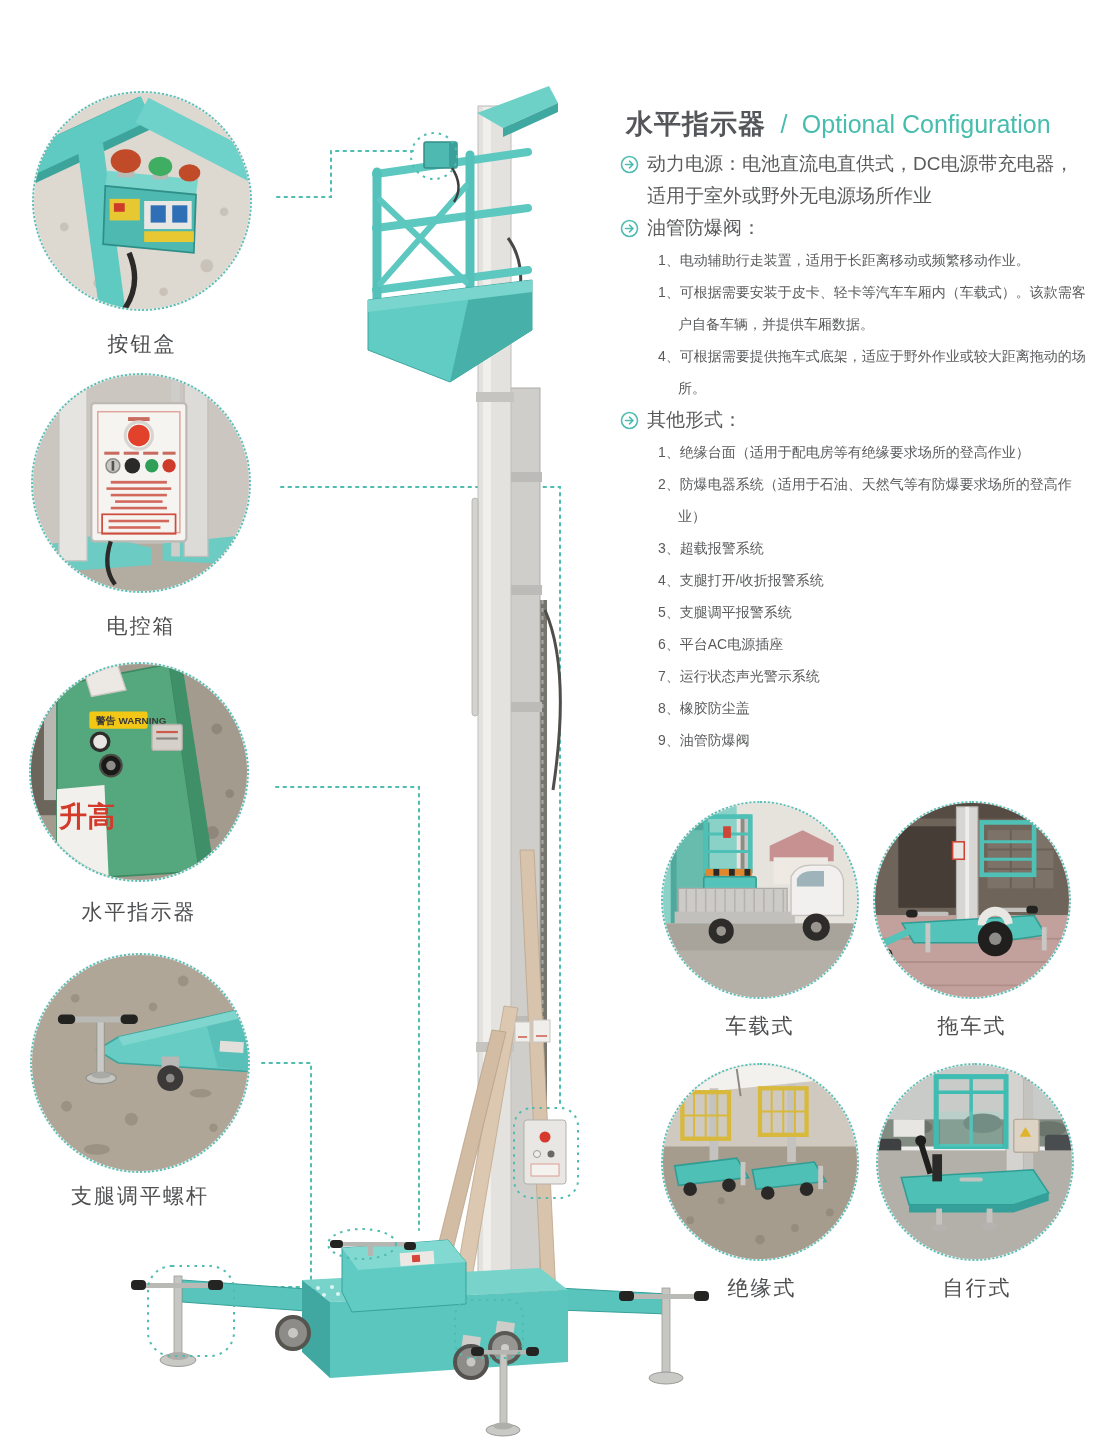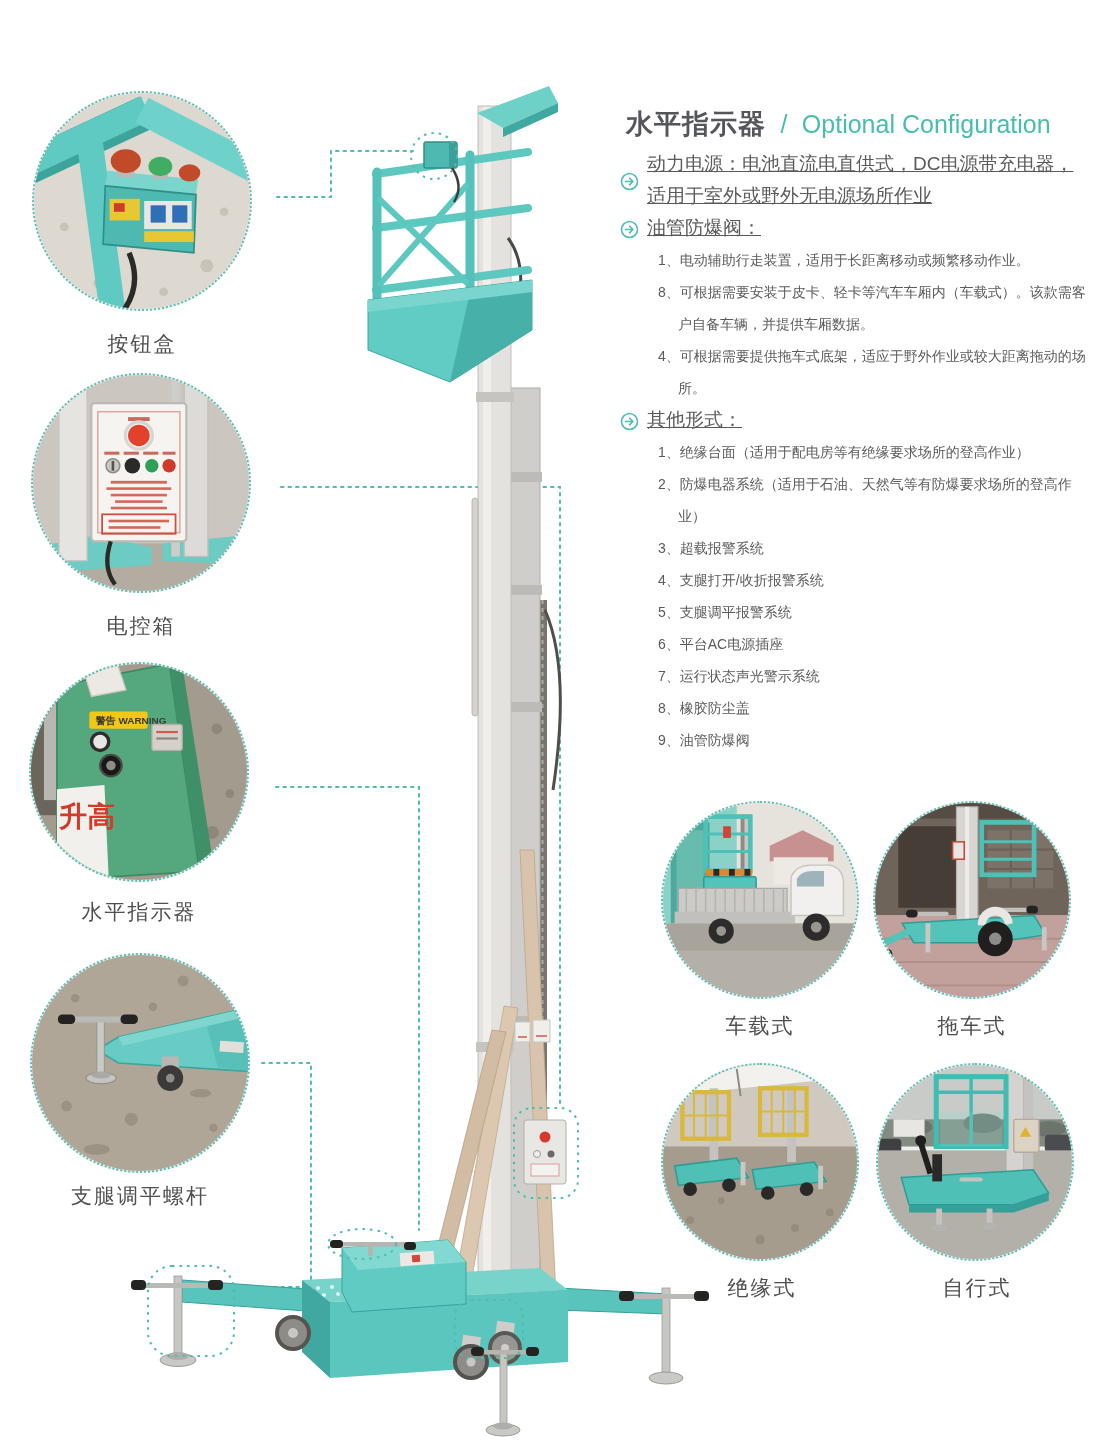--- a/index.html
+++ b/index.html
@@ -19,21 +19,21 @@
     position:absolute;text-align:center;font-size:21px;letter-spacing:2px;
     color:#4e4f51;white-space:nowrap;transform:translateX(-50%);
   }
   
   .title-row{position:absolute;left:626px;top:106px;white-space:nowrap;}
   .title-zh{font-size:27px;font-weight:bold;color:#55565a;letter-spacing:1px;}
   .title-sep{font-size:25px;color:#47bdad;margin:0 10px;}
   .title-en{font-size:25px;color:#47bdad;}
   .opt-list{position:absolute;left:620px;top:148px;width:472px;}
   .opt-group{margin:0;}
-  .opt-bullet{display:flex;align-items:center;text-decoration:underline;}
+  .opt-bullet{display:flex;align-items:flex-start;}
   .opt-bullet .bullet-icon{flex:0 0 19px;margin-top:7px;margin-right:8px;}
   .opt-bullet .bullet-text{font-size:19px;line-height:32px;color:#5a5b5d;}
   .opt-items{margin:0;padding:0 0 0 38px;list-style:none;}
   .opt-items li{
     font-size:14px;line-height:32px;color:#5a5b5d;
     text-indent:-20px;padding-left:20px;
   }
 </style>
 </head>
 <body>
@@ -341,21 +341,21 @@
       <span class="bullet-icon">
         <svg width="19" height="19" viewBox="0 0 19 19">
             <circle cx="9.5" cy="9.5" r="8" fill="none" stroke="#4fbcb1" stroke-width="1.6"></circle>
             <path d="M5.5,9.5 H12.5 M9.5,6.2 L13,9.5 L9.5,12.8" fill="none" stroke="#4fbcb1" stroke-width="1.6" stroke-linecap="round" stroke-linejoin="round"></path>
           </svg>
       </span>
       <span class="bullet-text">油管防爆阀：</span>
     </div>
     <ul class="opt-items">
       <li>1、电动辅助行走装置，适用于长距离移动或频繁移动作业。</li>
-      <li>8、可根据需要安装于皮卡、轻卡等汽车车厢内（车载式）。该款需客户自备车辆，并提供车厢数据。</li>
+      <li>1、可根据需要安装于皮卡、轻卡等汽车车厢内（车载式）。该款需客户自备车辆，并提供车厢数据。</li>
       <li>4、可根据需要提供拖车式底架，适应于野外作业或较大距离拖动的场所。</li>
     </ul>
   </div>
 
   <div class="opt-group">
     <div class="opt-bullet">
       <span class="bullet-icon">
         <svg width="19" height="19" viewBox="0 0 19 19">
             <circle cx="9.5" cy="9.5" r="8" fill="none" stroke="#4fbcb1" stroke-width="1.6"></circle>
             <path d="M5.5,9.5 H12.5 M9.5,6.2 L13,9.5 L9.5,12.8" fill="none" stroke="#4fbcb1" stroke-width="1.6" stroke-linecap="round" stroke-linejoin="round"></path>

